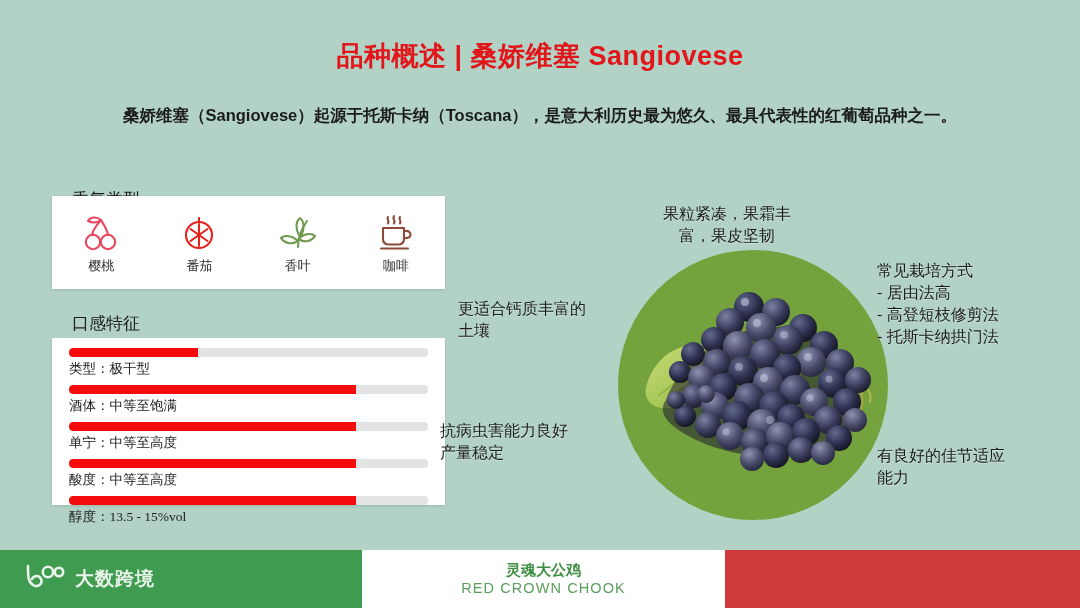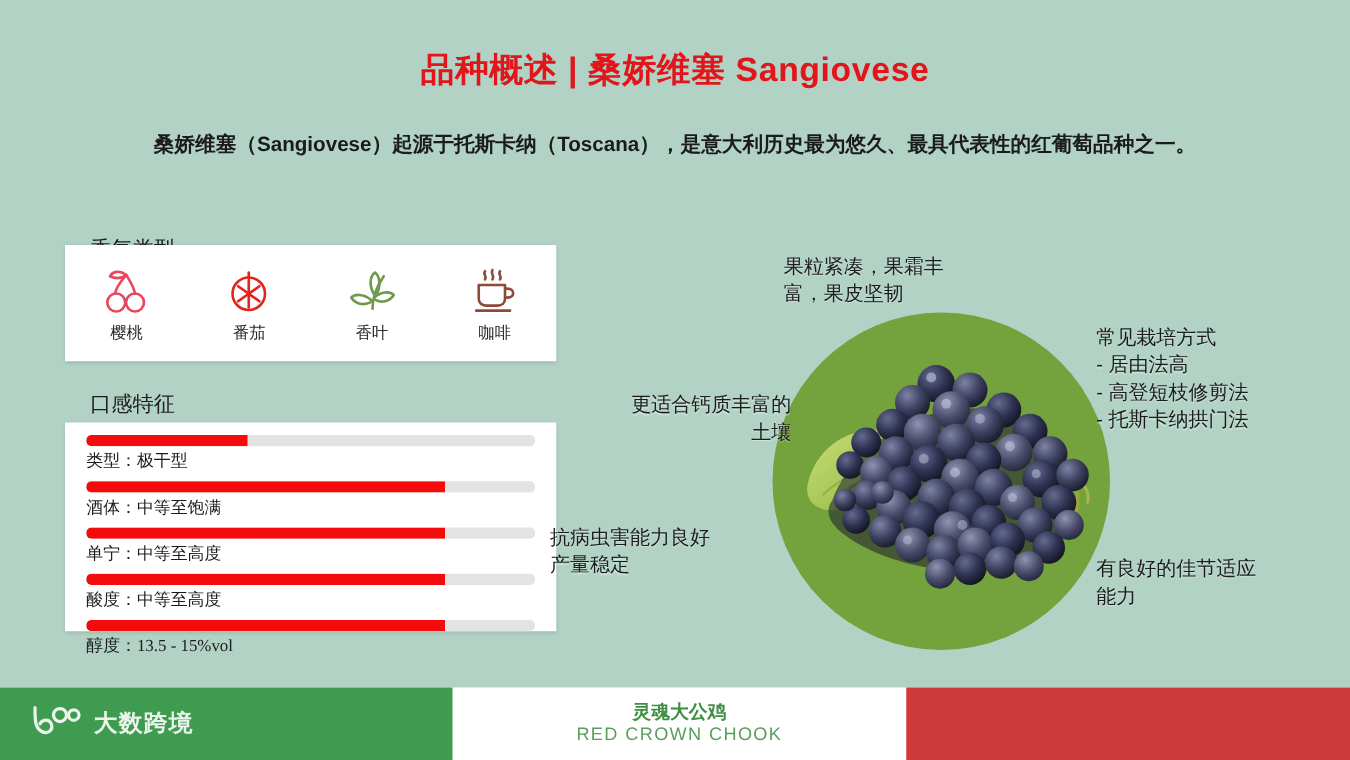--- a/index.html
+++ b/index.html
@@ -138,22 +138,22 @@
   }
 
   
   .callout {
     position: absolute;
     font-size: 16px;
     color: #1c1c1c;
     line-height: 1.38;
     text-shadow: 0 1px 1px rgba(255,255,255,0.45);
   }
-  #callout-top    { left: 627px; top: 203px; width: 200px; text-align: left; }
-  #callout-left   { left: 458px; top: 314px; width: 175px; text-align: right; }
+  #callout-top    { left: 627px; top: 203px; width: 200px; text-align: center; }
+  #callout-left   { left: 458px; top: 298px; width: 175px; text-align: left; }
   #callout-left2  { left: 440px; top: 420px; width: 195px; text-align: left; }
   #callout-right  { left: 877px; top: 260px; width: 200px; text-align: left; }
   #callout-right2 { left: 877px; top: 445px; width: 185px; text-align: left; }
   .callout .li { white-space: nowrap; }
 
   
   #footer {
     position: absolute;
     left: 0; bottom: 0;
     width: 1080px; height: 58px;

